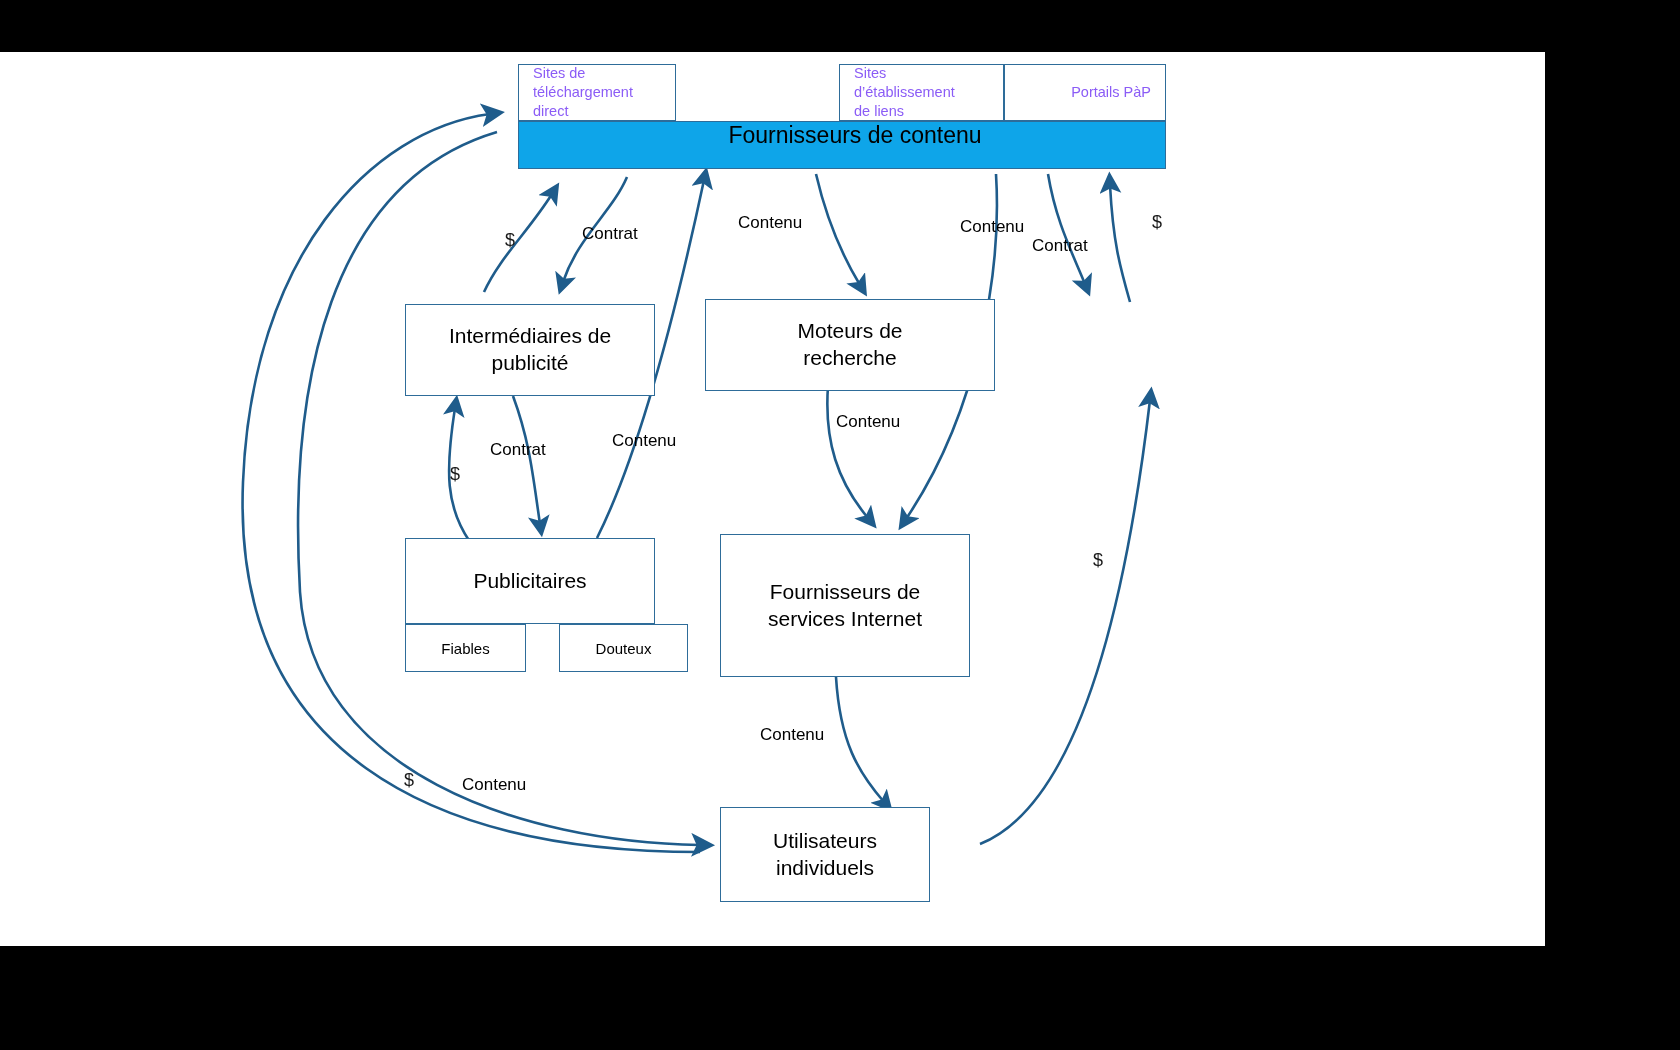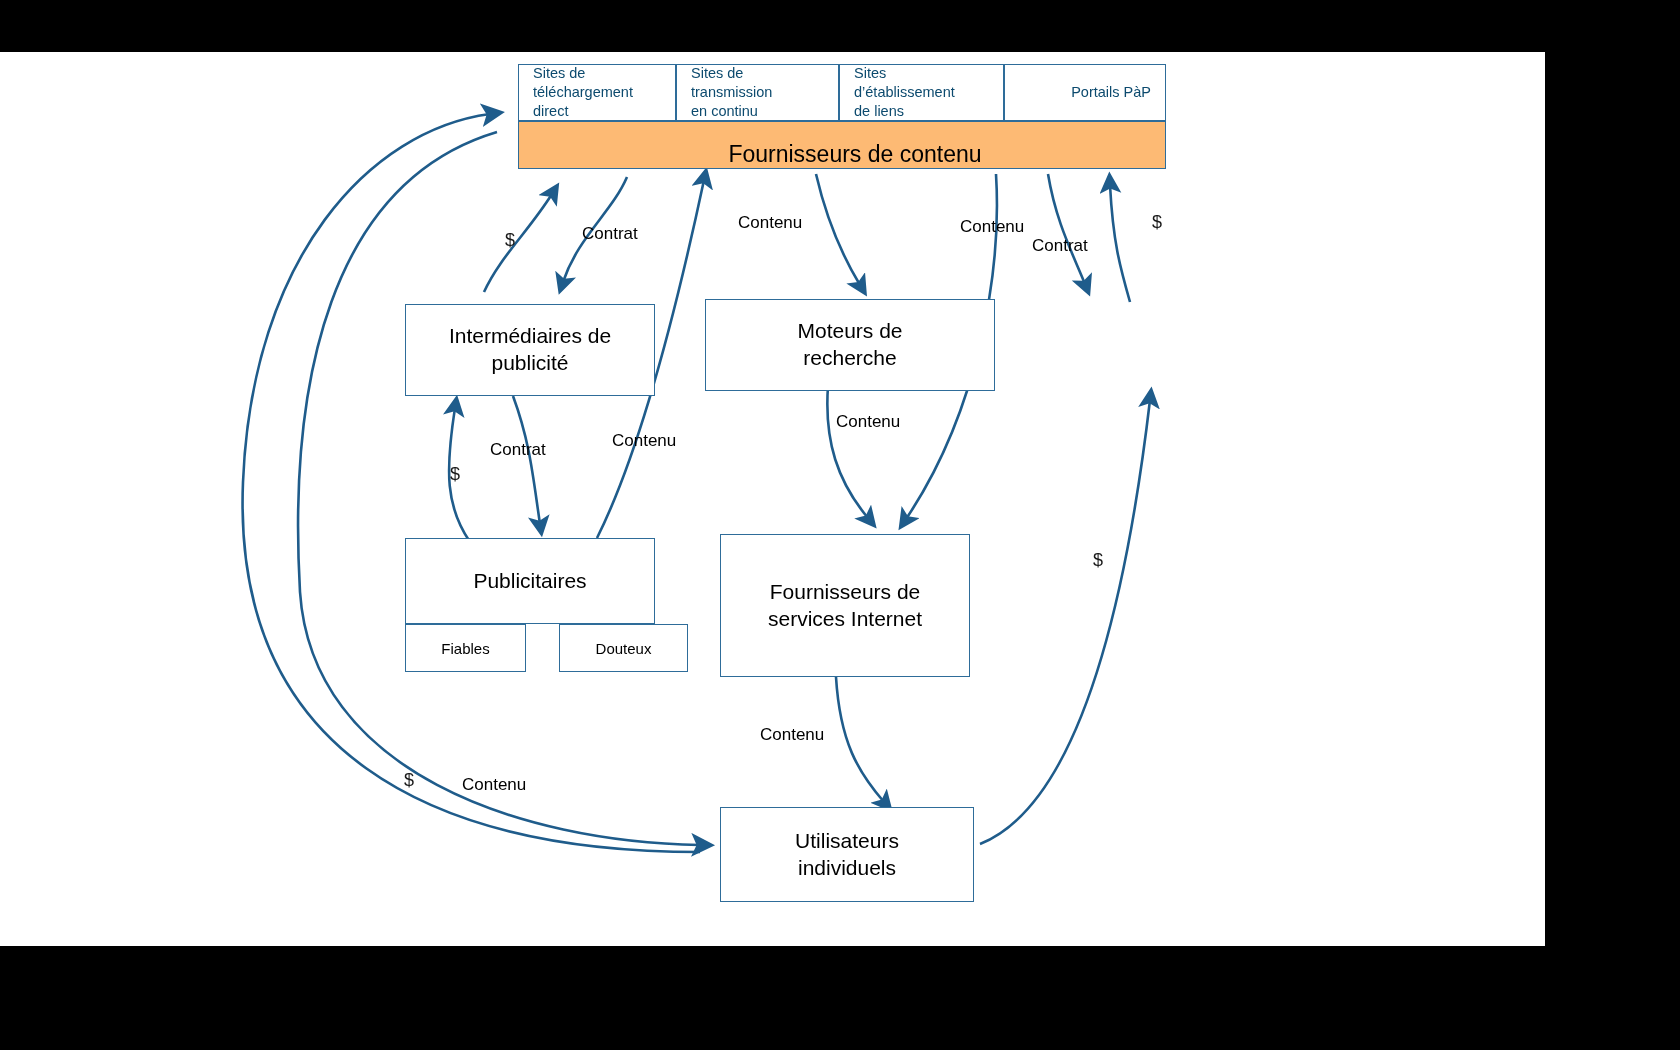--- a/index.html
+++ b/index.html
@@ -49,30 +49,30 @@
   .node-lg { font-size: 21px; }
   .strip-cell {
     position: absolute;
     box-sizing: border-box;
     border: 1.6px solid #2E6C99;
     background: #ffffff;
     display: flex;
     align-items: center;
     padding: 0 14px;
     font-size: 14.5px;
-    color: #0c4a6e;
+    color: #8b5cf6;
     line-height: 1.3;
   }
   .cp-banner {
     position: absolute;
     box-sizing: border-box;
     border: 1.6px solid #2E6C99;
-    background: #fdba74;
-    display: flex;
-    align-items: flex-end;
+    background: #0ea5e9;
+    display: flex;
+    align-items: flex-start;
     justify-content: center;
     font-size: 23px;
     color: #000000;
     padding-left: 26px;
   }
   .sub-cell {
     position: absolute;
     box-sizing: border-box;
     border: 1.6px solid #2E6C99;
     background: #ffffff;
@@ -145,26 +145,20 @@
 
       </g>
     </svg>
 
     <div class="strip-cell" style="left:518px; top:12px; width:158px; height:57px;">
       <span>
         <span class="two-line">Sites de</span>
         <span class="two-line">téléchargement direct</span>
       </span>
     </div>
-    <div class="strip-cell" style="left:676px; top:12px; width:163px; height:57px;">
-      <span>
-        <span class="two-line">Sites de transmission</span>
-        <span class="two-line">en continu</span>
-      </span>
-    </div>
     <div class="strip-cell" style="left:839px; top:12px; width:165px; height:57px;">
       <span>
         <span class="two-line">Sites d’établissement</span>
         <span class="two-line">de liens</span>
       </span>
     </div>
     <div class="strip-cell" style="left:1004px; top:12px; width:162px; height:57px; justify-content:flex-end;">
       <span>Portails PàP</span>
     </div>
 
@@ -197,21 +191,21 @@
       <span>Douteux</span>
     </div>
 
     <div class="node node-lg" style="left:720px; top:482px; width:250px; height:143px;">
       <span>
         <span class="two-line">Fournisseurs de</span>
         <span class="two-line">services Internet</span>
       </span>
     </div>
 
-    <div class="node node-lg" style="left:720px; top:755px; width:254px; height:95px;">
+    <div class="node node-lg" style="left:720px; top:755px; width:210px; height:95px;">
       <span>
         <span class="two-line">Utilisateurs</span>
         <span class="two-line">individuels</span>
       </span>
     </div>
 
     <div class="money-label" style="left:505px; top:178px;">$</div>
     <div class="edge-label" style="left:582px; top:172px;">Contrat</div>
     <div class="edge-label" style="left:738px; top:161px;">Contenu</div>
     <div class="edge-label" style="left:960px; top:165px;">Contenu</div>

